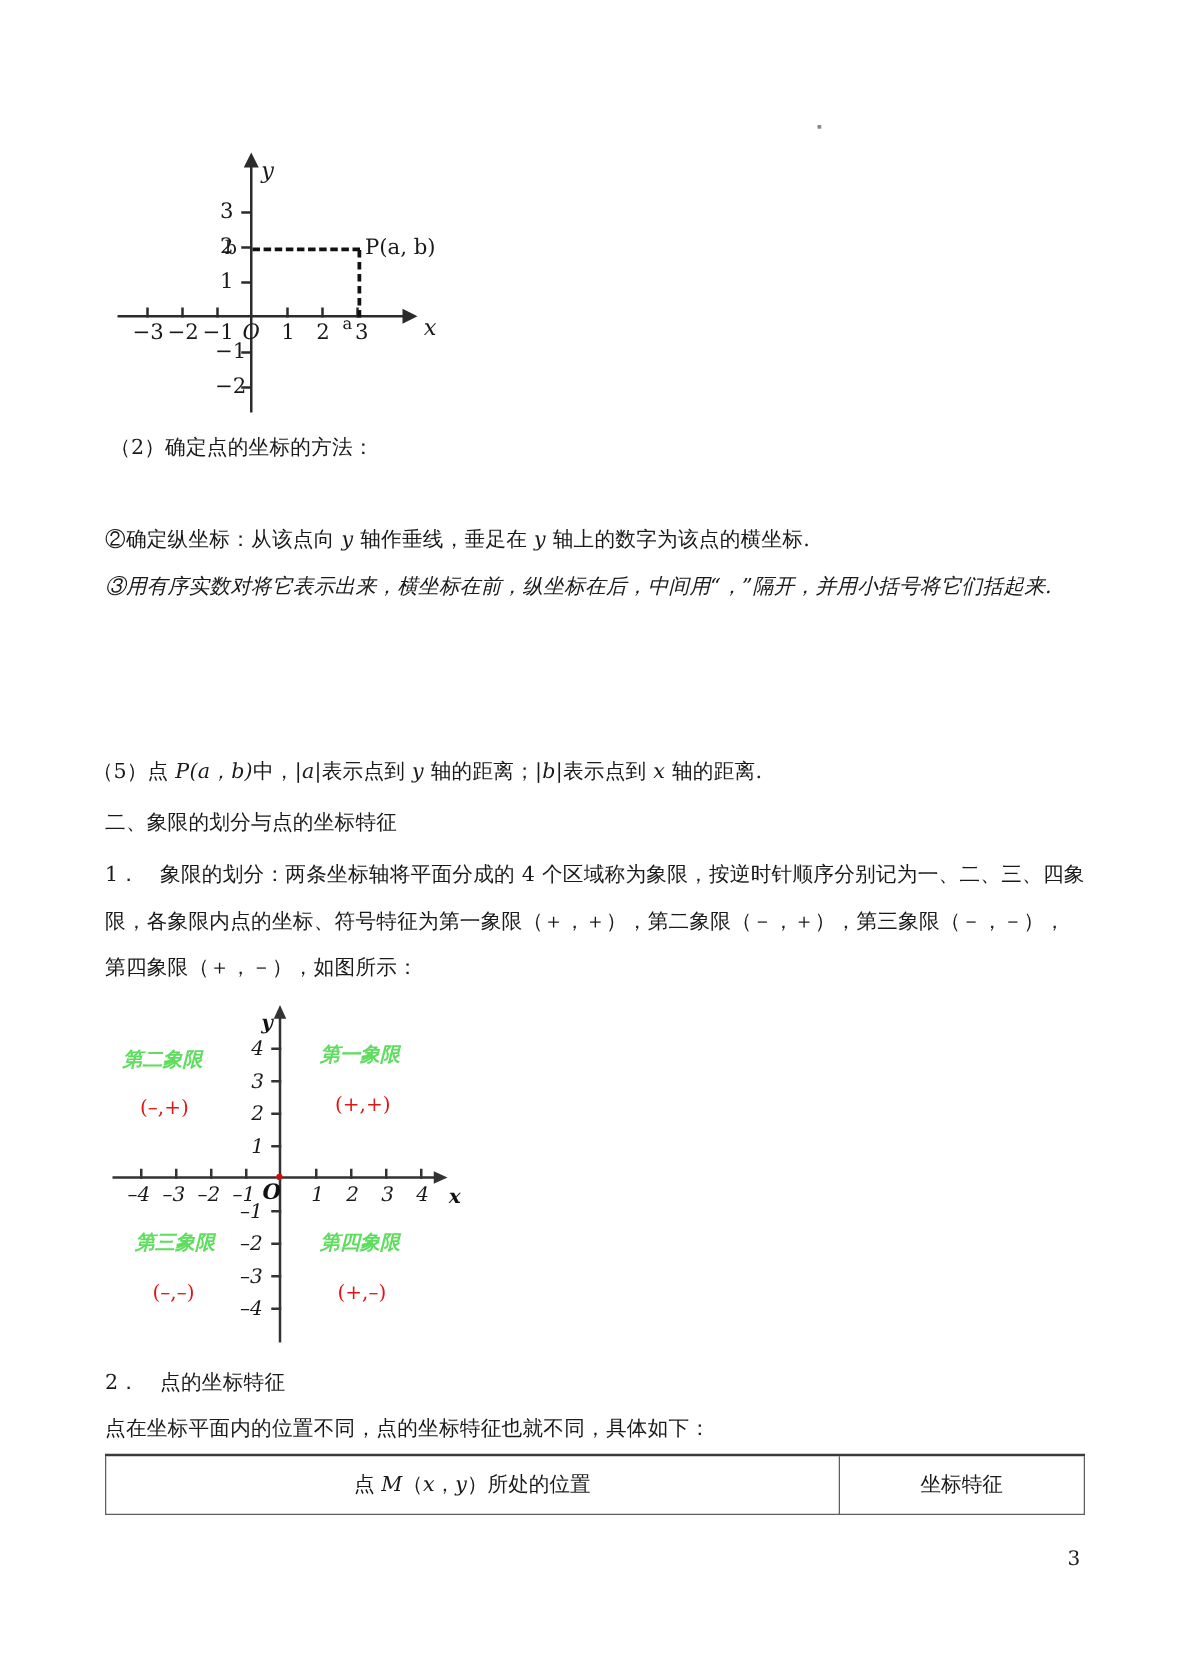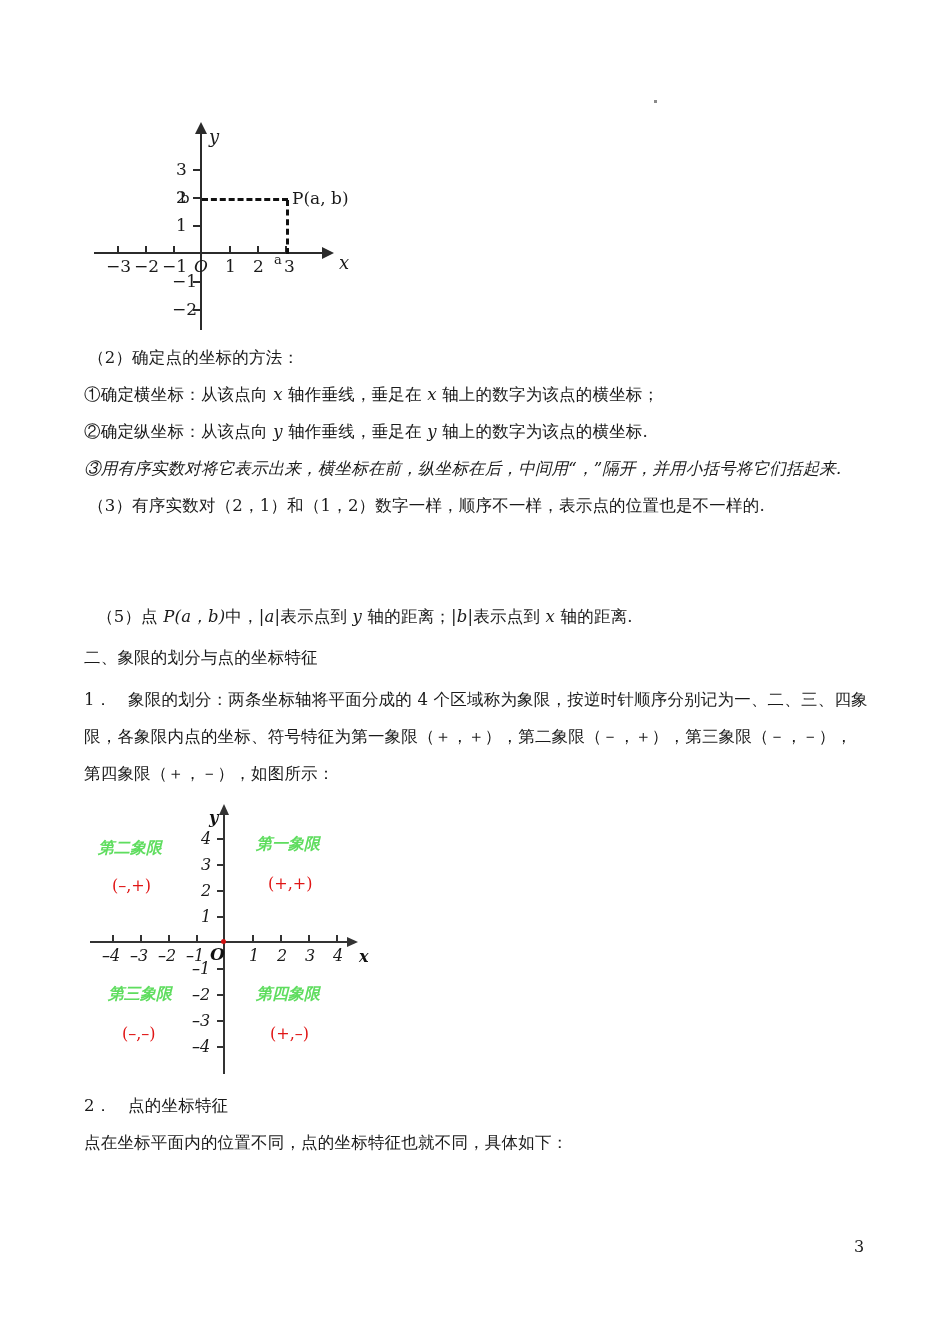--- a/index.html
+++ b/index.html
@@ -304,31 +304,29 @@
     <div class="axname" style="left:121px; top:14px;">y</div>
     <div class="axname" style="left:251px; top:140px;">x</div>
 
     <div class="dash-h"></div>
     <div class="dash-v"></div>
     <div class="ptlabel">P(a, b)</div>
   </div>
 
   <div class="para" style="left:88px; top:348px;">（2）确定点的坐标的方法：</div>
 
-  <div class="para" style="left:84px; top:385px;"><span>①确定横坐标：从该点向 </span><span class="ital">x</span><span> 轴作垂线，垂足在 </span><span class="ital">x</span><span> 轴上的数字为该点的横坐标；</span></div>
 
   <div class="para" style="left:84px; top:422px;"><span>②确定纵坐标：从该点向 </span><span class="ital">y</span><span> 轴作垂线，垂足在 </span><span class="ital">y</span><span> 轴上的数字为该点的横坐标.</span></div>
 
   <div class="para" style="left:84px; top:459px;font-style:italic;">③用有序实数对将它表示出来，横坐标在前，纵坐标在后，中间用“，”隔开，并用小括号将它们括起来.</div>
 
-  <div class="para" style="left:88px; top:496px;">（3）有序实数对（2，1）和（1，2）数字一样，顺序不一样，表示点的位置也是不一样的.</div>
-
-
-
-  <div class="para" style="left:97px; top:607px;"><span>（5）点 </span><span class="ital">P(a，b)</span><span>中，|</span><span class="ital">a</span><span>|表示点到 </span><span class="ital">y</span><span> 轴的距离；|</span><span class="ital">b</span><span>|表示点到 </span><span class="ital">x</span><span> 轴的距离.</span></div>
+
+
+
+  <div class="para" style="left:74px; top:607px;"><span>（5）点 </span><span class="ital">P(a，b)</span><span>中，|</span><span class="ital">a</span><span>|表示点到 </span><span class="ital">y</span><span> 轴的距离；|</span><span class="ital">b</span><span>|表示点到 </span><span class="ital">x</span><span> 轴的距离.</span></div>
 
   <div class="para bold" style="left:84px; top:648px;">二、象限的划分与点的坐标特征</div>
 
   <div class="para" style="left:84px; top:690px;">1．　象限的划分：两条坐标轴将平面分成的 4 个区域称为象限，按逆时针顺序分别记为一、二、三、四象</div>
   <div class="para" style="left:84px; top:727px;">限，各象限内点的坐标、符号特征为第一象限（＋，＋），第二象限（－，＋），第三象限（－，－），</div>
   <div class="para" style="left:84px; top:764px;">第四象限（＋，－），如图所示：</div>
 
   <div class="fig2">
     <div class="axis-v"></div>
     <div class="axis-h"></div>
@@ -382,16 +380,26 @@
     <div class="sign" style="left:182px; top:76px;">(+,+)</div>
     <div class="quad" style="left:22px;  top:186px;">第三象限</div>
     <div class="sign" style="left:36px;  top:226px;">(–,–)</div>
     <div class="quad" style="left:170px; top:186px;">第四象限</div>
     <div class="sign" style="left:184px; top:226px;">(+,–)</div>
   </div>
 
   <div class="para" style="left:84px; top:1096px;">2．　点的坐标特征</div>
   <div class="para" style="left:84px; top:1133px;text-align:right;">点在坐标平面内的位置不同，点的坐标特征也就不同，具体如下：</div>
 
+  <div class="tbl">
+    <table>
+      <tbody>
+          <tr class="head">
+        <td class="col1"><span>点 </span><span class="ital">M</span><span>（</span><span class="ital">x</span><span>，</span><span class="ital">y</span><span>）所处的位置</span></td>
+        <td class="col2">坐标特征</td>
+      </tr>
+    </tbody>
+      </table>
+  </div>
 
   <div class="pageno">3</div>
 
 </div>
 
 </body></html>

